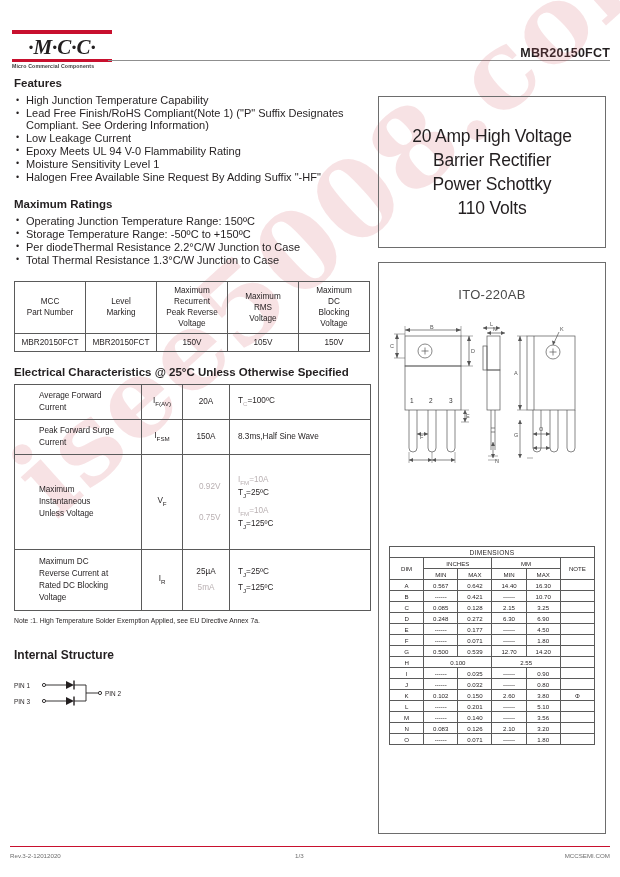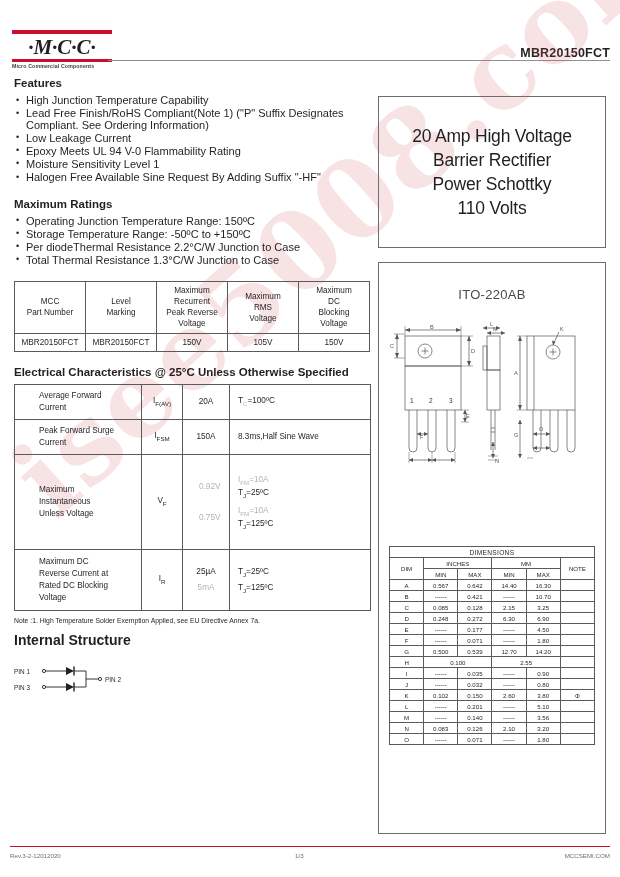--- a/index.html
+++ b/index.html
@@ -168,22 +168,22 @@
   }
   .sub { font-size: 6.2px; vertical-align: sub; }
 
   #note-line {
     font-size: 6.8px;
     margin-top: 6px;
     color: #231f20;
   }
 
   #internal-structure-title {
-    margin-top: 8px;
-    font-size: 14px;
+    margin-top: 24px;
+    font-size: 12px;
     font-weight: bold;
   }
   #schematic {
     margin-top: 8px;
   }
   .pin-label {
     font-size: 6.4px;
     fill: #231f20;
     font-family: "Liberation Sans", sans-serif;
   }

